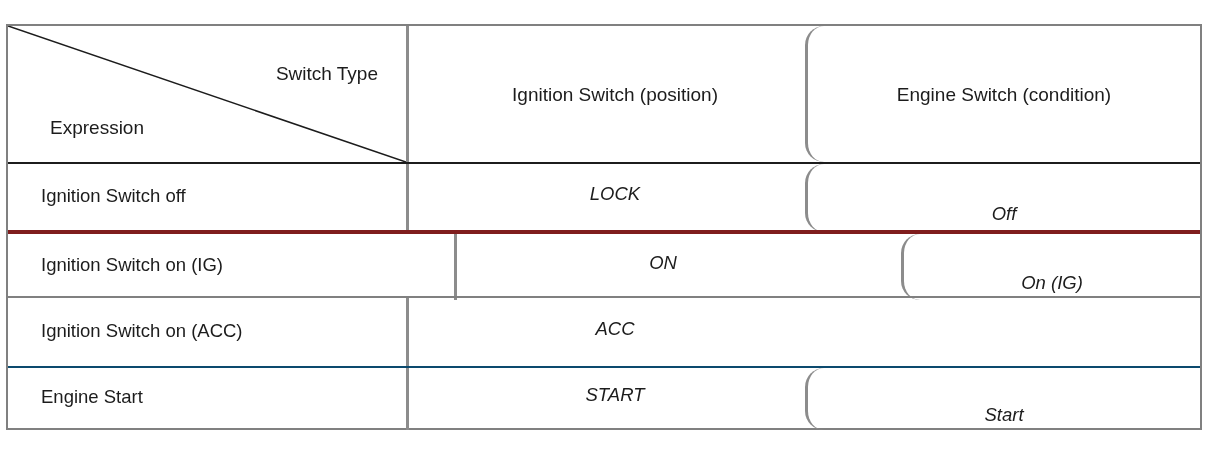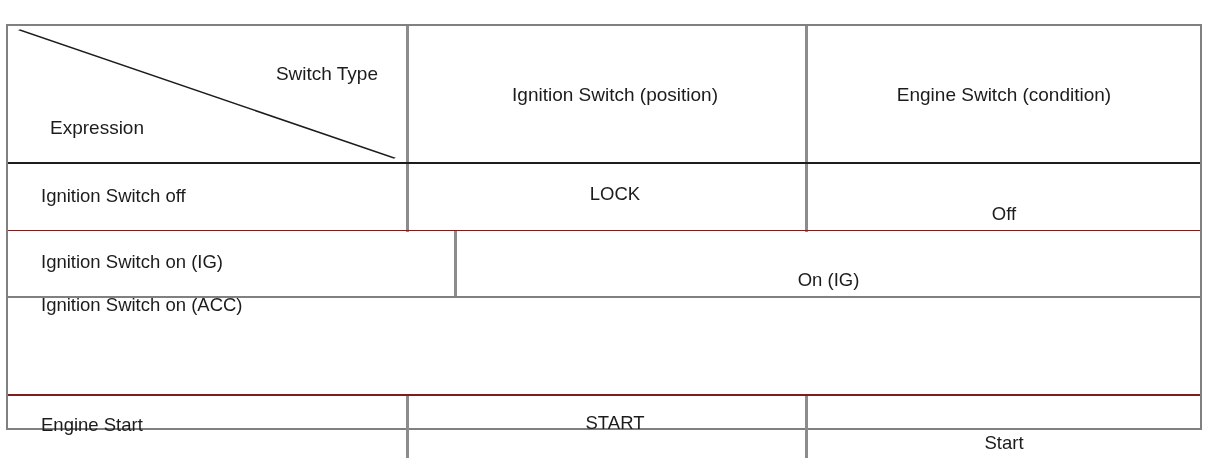--- a/index.html
+++ b/index.html
@@ -43,39 +43,38 @@
     display: flex;
   }
   .row-header { top: 0;   height: 136px; }
   .row-1      { top: 136px; height: 68px; }
   .row-2      { top: 204px; height: 66px; }
   .row-3      { top: 270px; height: 70px; }
   .row-4      { top: 340px; height: 62px; }
 
   
   .row-1 { border-top: 2px solid #1c1c1c; }
-  .row-2 { border-top: 1px solid #7f1d1d; gap: 48px; }
-  .row-3 { border-top: 2px solid #808080; flex-direction: column; }
-  .row-4 { border-top: 2px solid #7f1d1d; margin-top: 28px; }
+  .row-2 { border-top: 4px solid #7f1d1d; gap: 48px; }
+  .row-3 { border-top: 2px solid #808080; }
+  .row-4 { border-top: 2px solid #0c4a6e; }
 
   .cell {
     box-sizing: border-box;
     display: flex;
     align-items: center;
     position: relative;
   }
   .col-expression { width: 398px; }
   .col-ignition   { width: 399px; border-left: 3px solid #8c8c8c; padding-left: 16px; }
-  .col-engine     { flex: 1 1 auto; border-left: 3px solid #8c8c8c; }
+  .col-engine     { flex: 1 1 auto; border-left: 3px solid #8c8c8c; border-radius: 19px; }
 
   
   .header-cell {
     position: relative;
     overflow: hidden;
-    border-radius: 24px;
   }
   .header-diagonal {
     position: absolute;
     inset: 0;
     pointer-events: none;
   }
   .hdr-label {
     position: absolute;
     font-size: 19px;
     line-height: 1;
@@ -101,20 +100,21 @@
     color: #1c1c1c;
     white-space: nowrap;
   }
   .value-text {
     width: 100%;
     text-align: center;
     font-size: 18.5px;
     line-height: 1;
     color: #1c1c1c;
     white-space: nowrap;
+    font-style: italic;
   }
   
   .col-ignition .value-text { position: relative; top: -4px; }
   .col-engine   .value-text { position: relative; top: 16px; }
   .col-expression .expr-text { position: relative; top: -2px; }
 </style>
 </head>
 <body>
 
 <div id="page">
@@ -149,28 +149,34 @@
       </div>
       <div class="cell col-engine">
         <span class="value-text">Off</span>
       </div>
     </div>
 
     <div class="row row-2">
       <div class="cell col-expression">
         <span class="expr-text">Ignition Switch on (IG)</span>
       </div>
+      <div class="cell col-ignition">
+        <span class="value-text">ON</span>
+      </div>
       <div class="cell col-engine">
         <span class="value-text">On (IG)</span>
       </div>
     </div>
 
     <div class="row row-3">
       <div class="cell col-expression">
         <span class="expr-text">Ignition Switch on (ACC)</span>
+      </div>
+      <div class="cell col-ignition">
+        <span class="value-text">ACC</span>
       </div>
     </div>
 
     <div class="row row-4">
       <div class="cell col-expression">
         <span class="expr-text">Engine Start</span>
       </div>
       <div class="cell col-ignition">
         <span class="value-text">START</span>
       </div>

